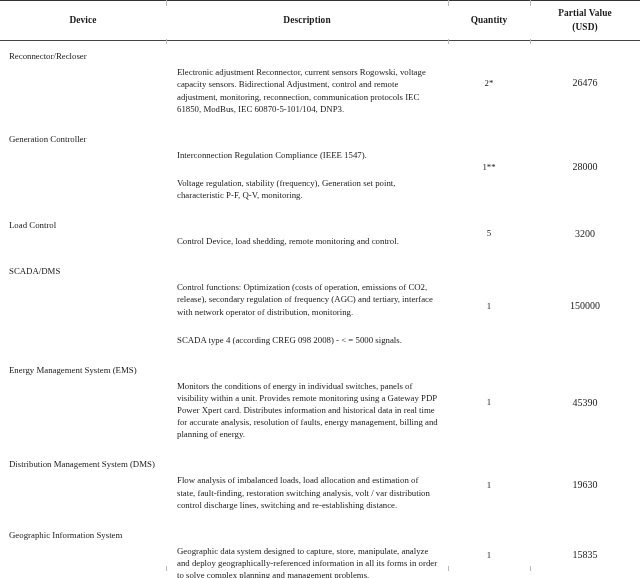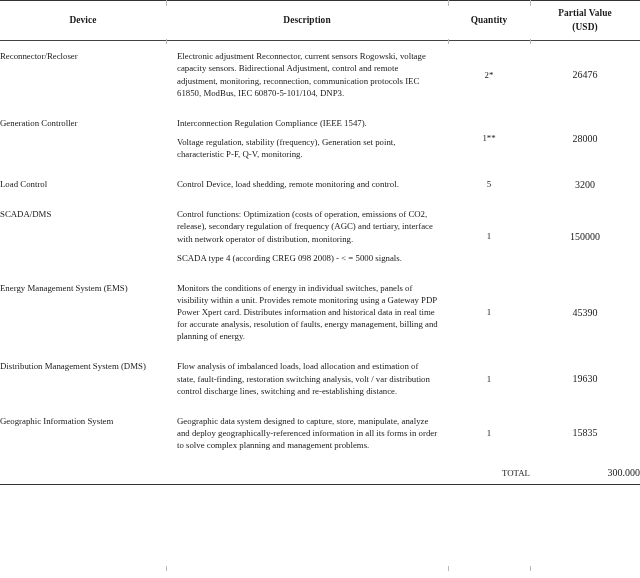--- a/index.html
+++ b/index.html
@@ -53,21 +53,21 @@
     text-align: center;
     font-weight: bold;
     font-size: 9.4px;
     padding-top: 6px;
     padding-bottom: 6px;
     line-height: 1.45;
     letter-spacing: 0.1px;
   }
 
   td.device-cell {
-    padding: 9px 6px 9px 0;
+    padding: 9px 6px 9px 9px;
     line-height: 1.38;
     vertical-align: top;
     font-size: 8.8px;
   }
   td.desc-cell {
     padding: 9px 10px 9px 11px;
     line-height: 1.38;
     vertical-align: top;
     font-size: 8.8px;
   }
@@ -76,21 +76,21 @@
     vertical-align: middle;
     font-size: 8.8px;
   }
   td.value-cell {
     text-align: center;
     vertical-align: middle;
     font-size: 10px;
   }
 
   td.desc-cell p {
-    margin: 0 0 7px 0;
+    margin: 16px 0 7px 0;
   }
   td.desc-cell p:last-child {
     margin-bottom: 0;
   }
 
   .total-row td.total-label {
     text-align: right;
     font-size: 8.8px;
     padding-top: 7px;
     padding-bottom: 6px;

